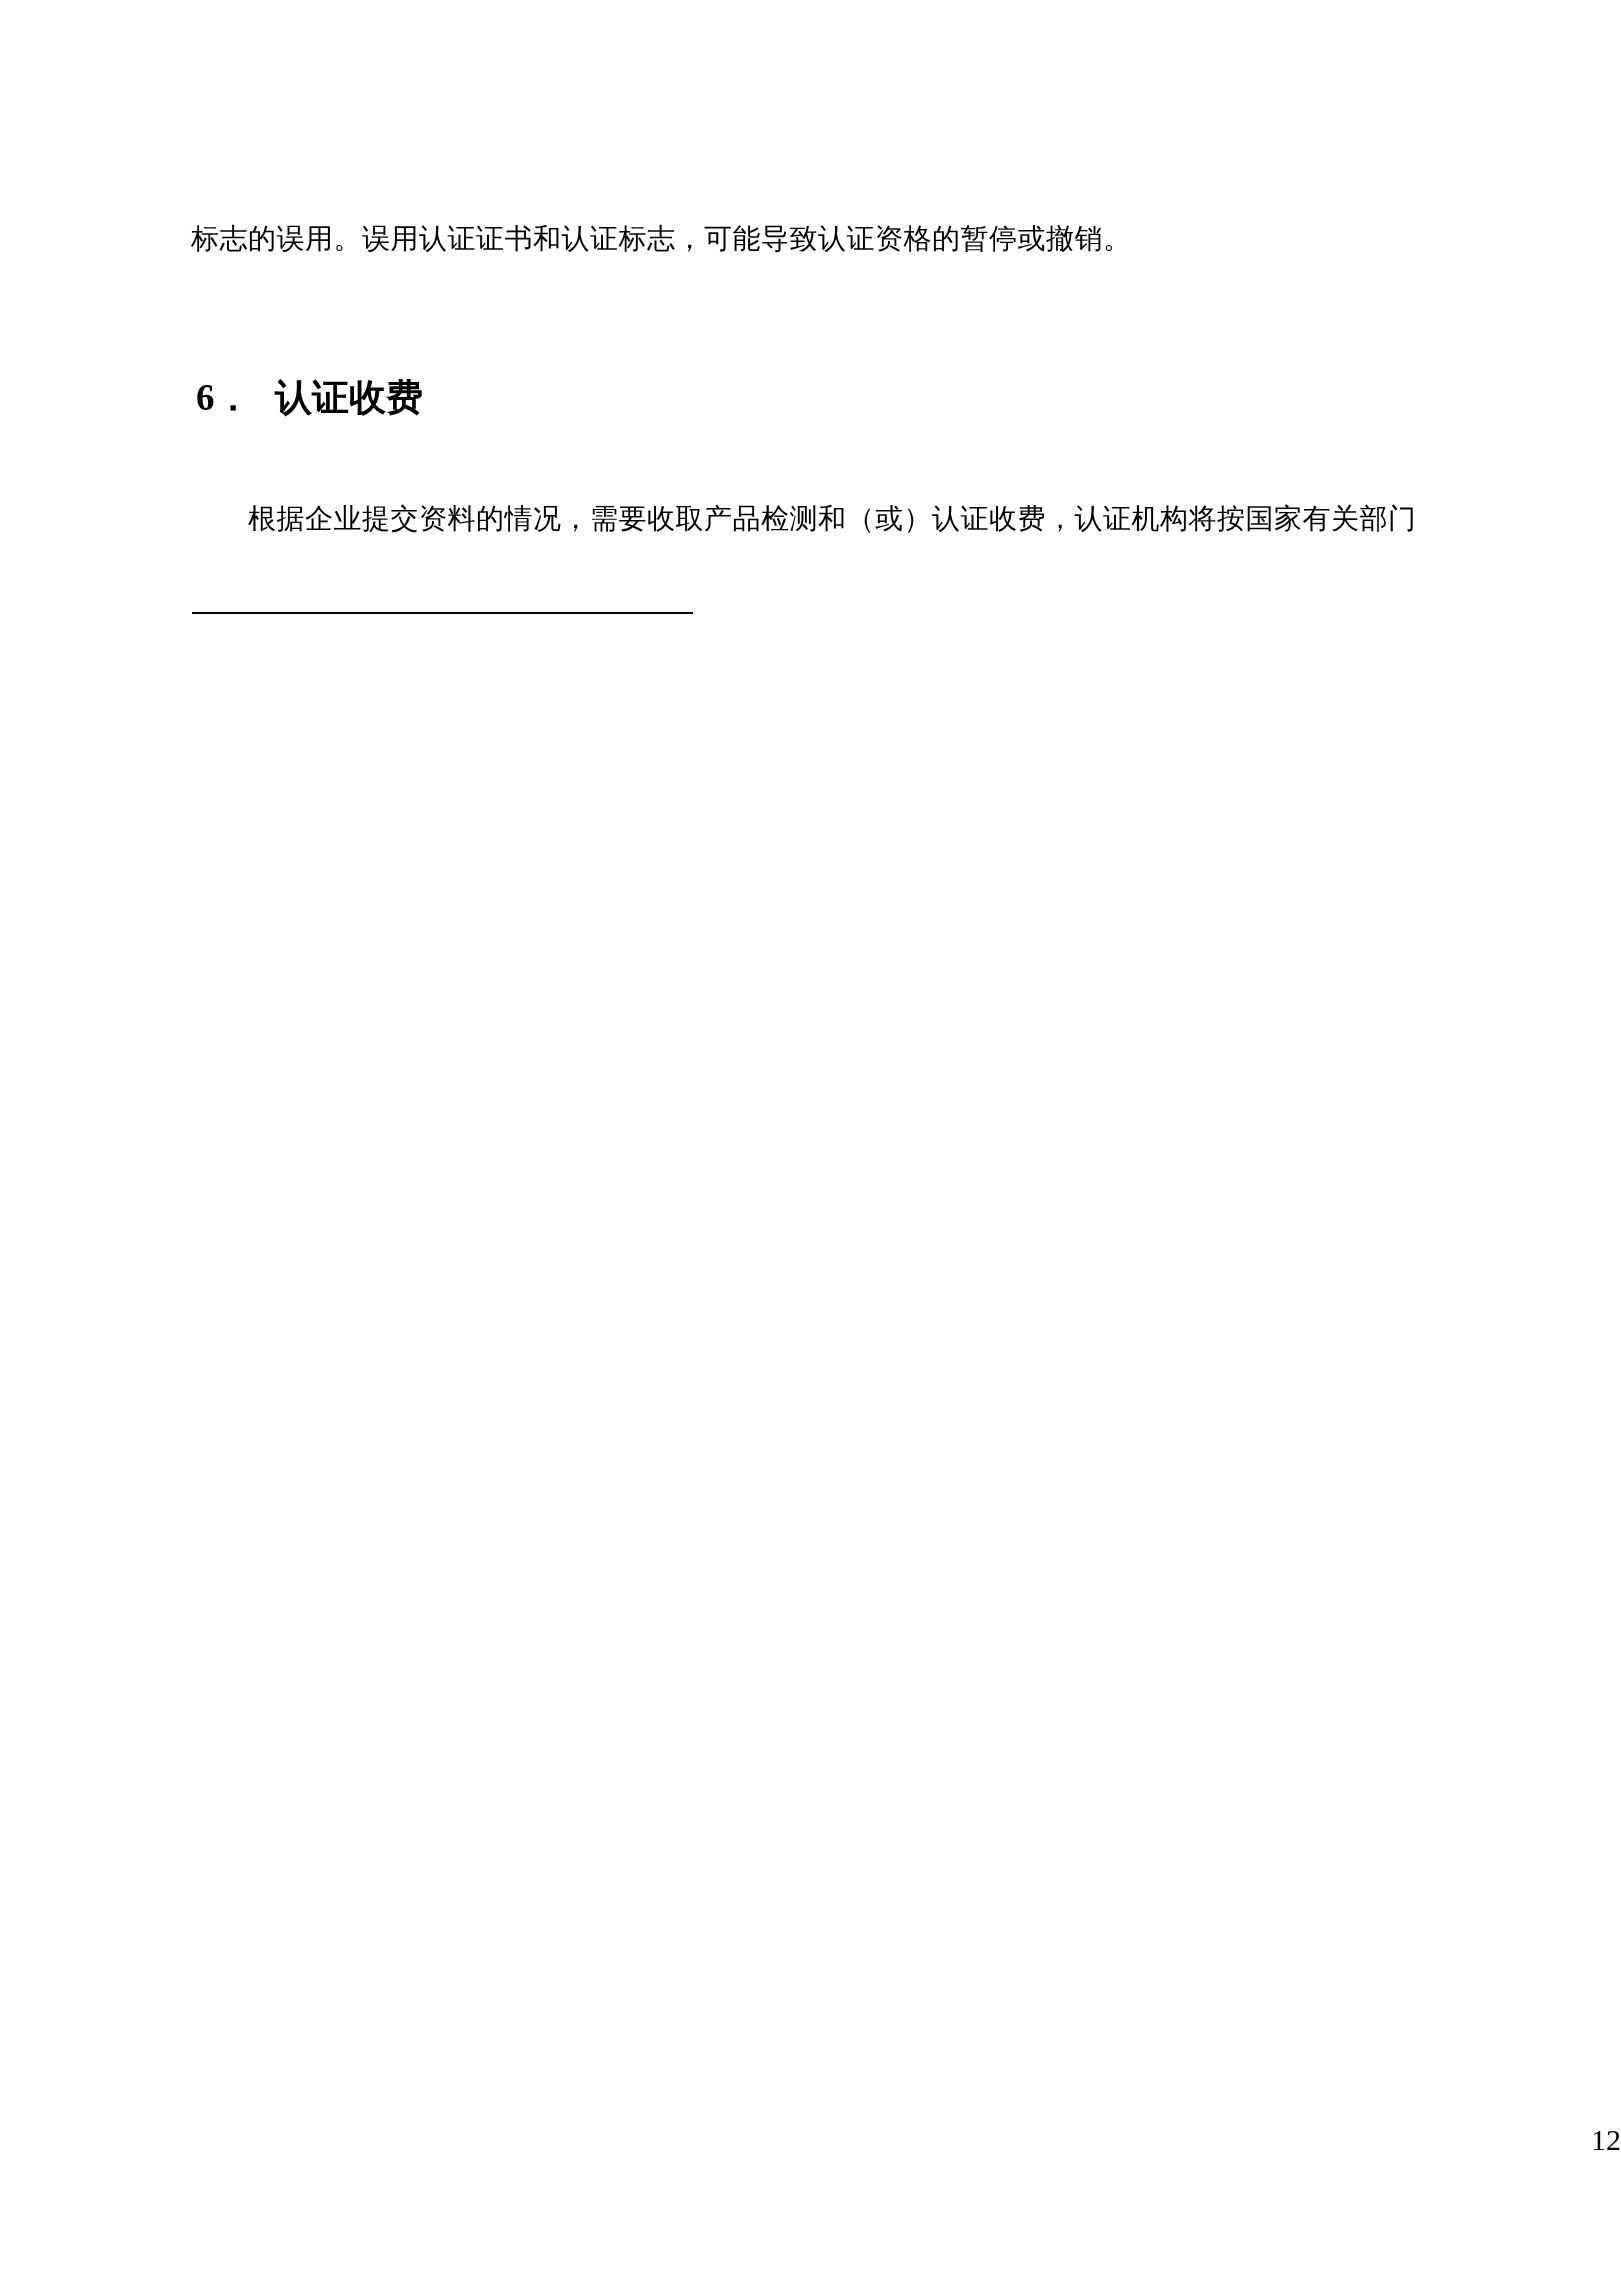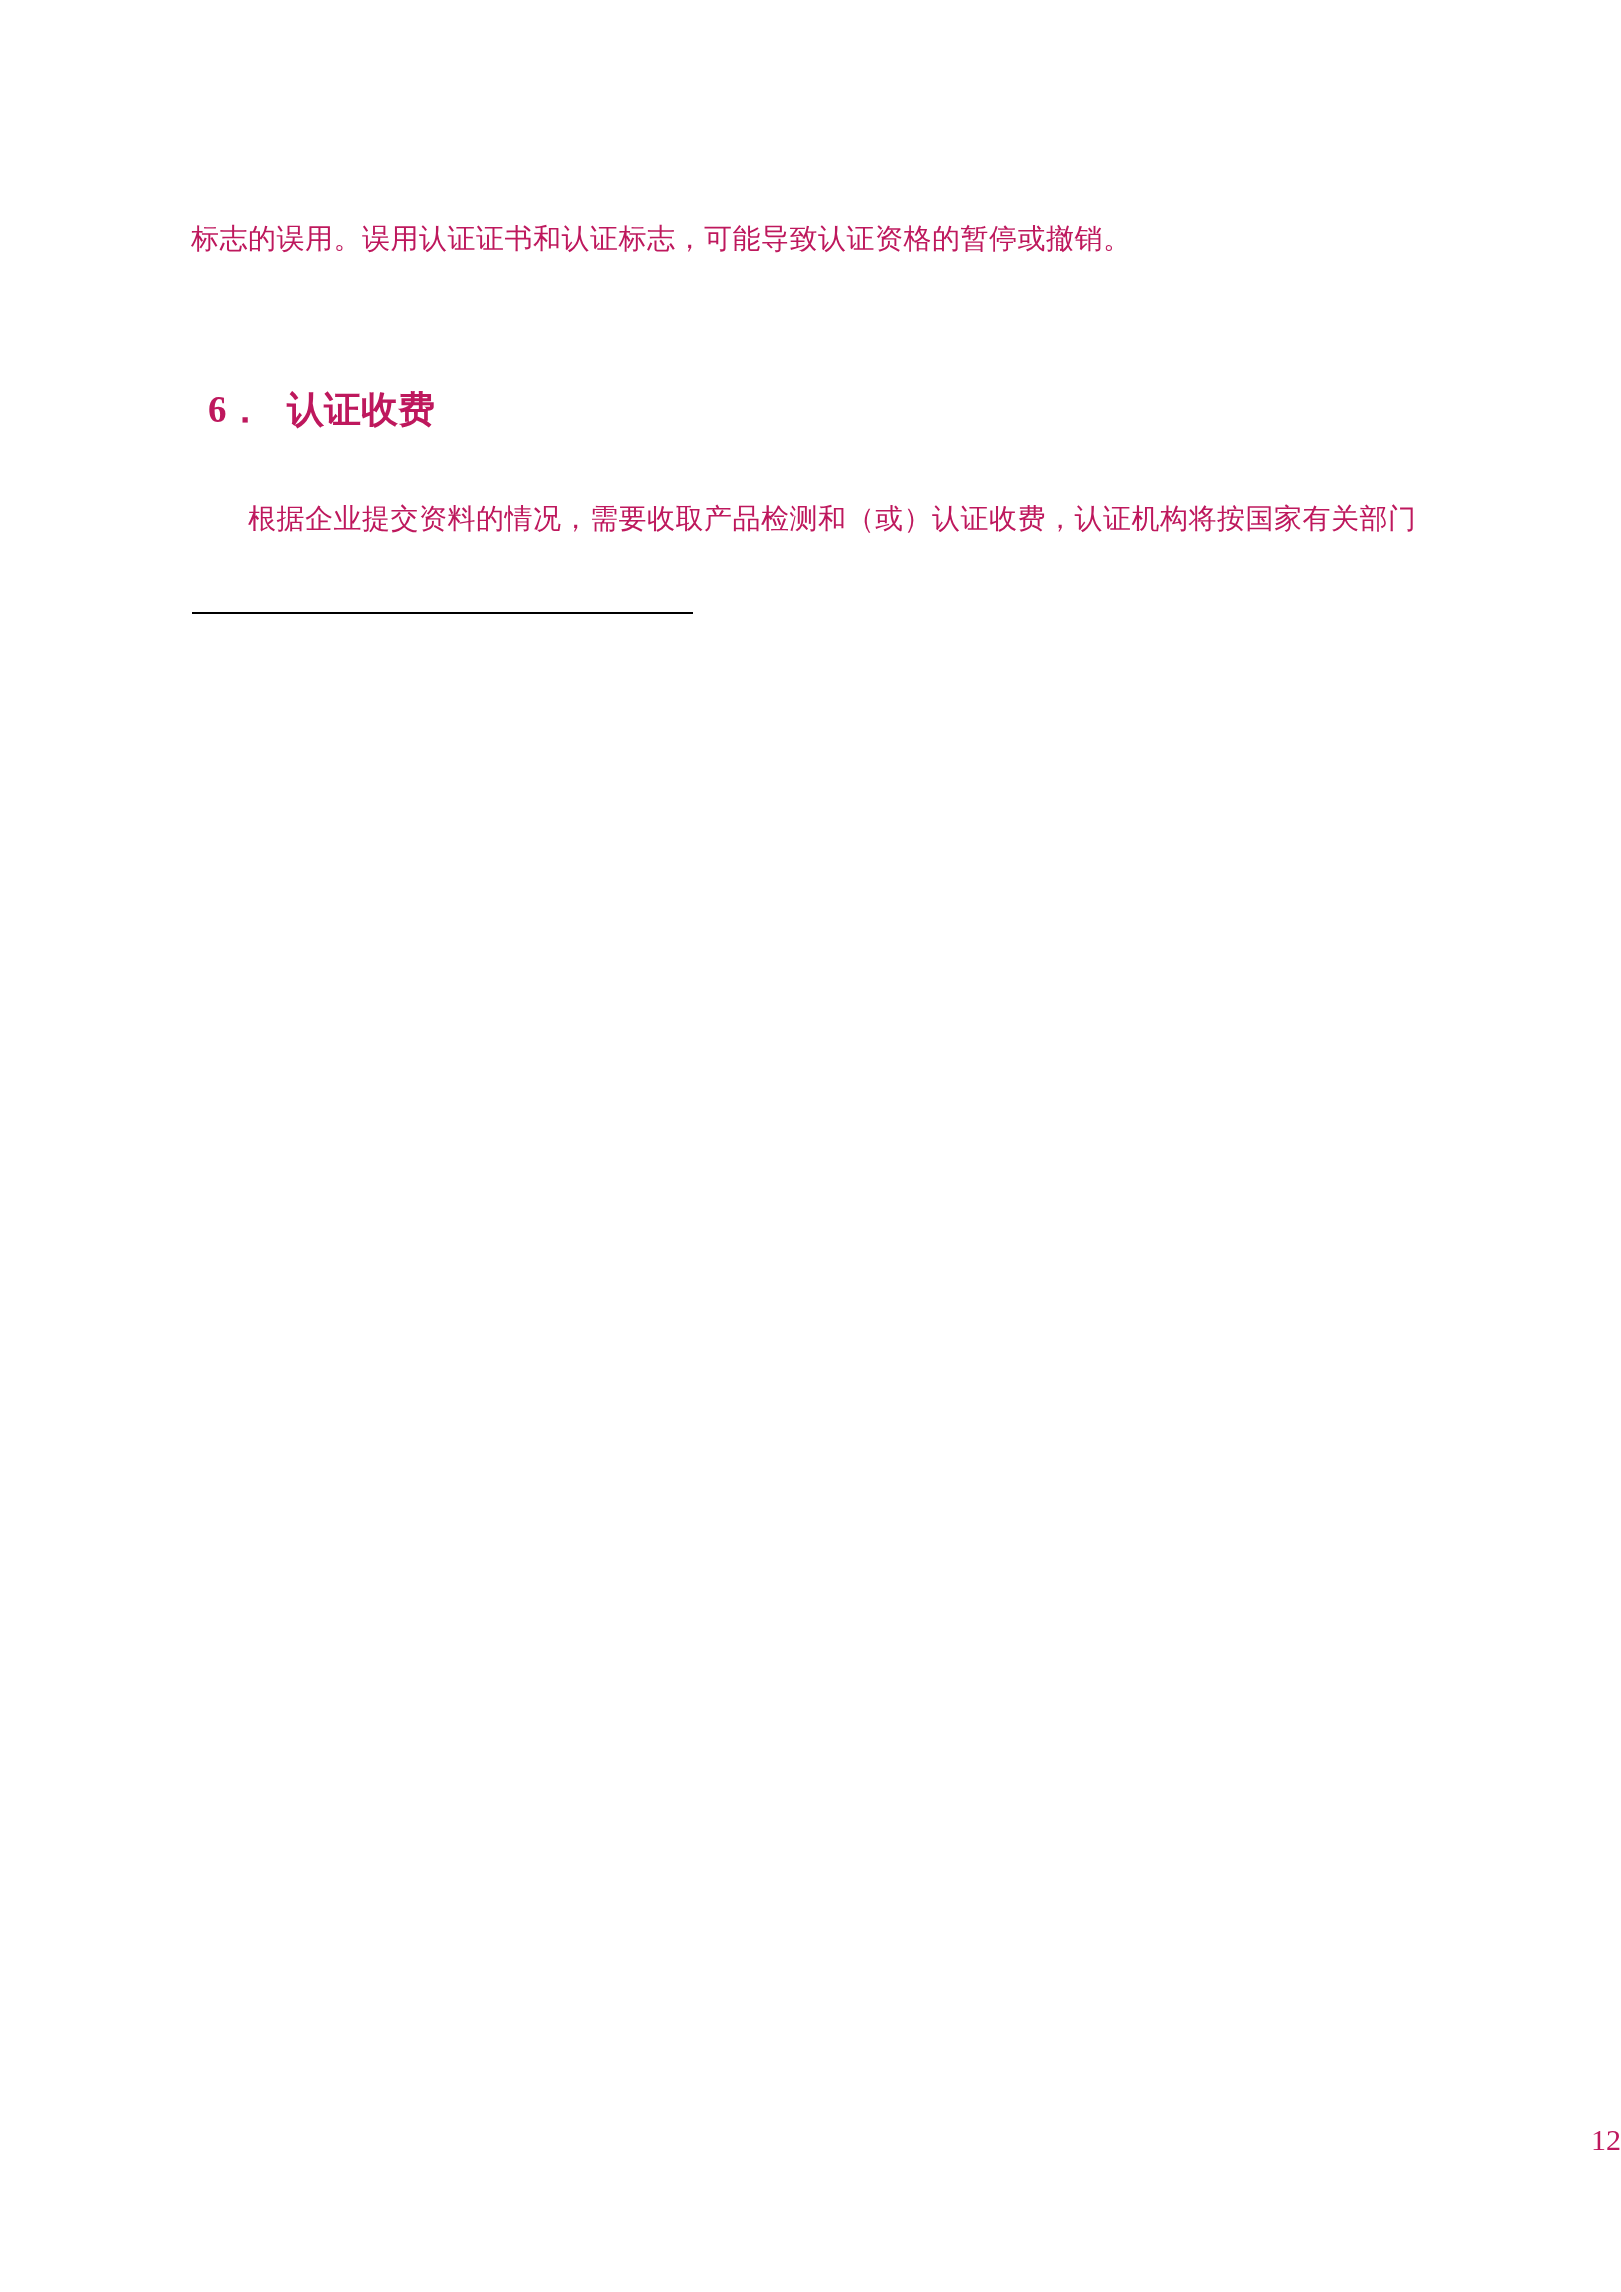--- a/index.html
+++ b/index.html
@@ -7,40 +7,40 @@
     padding: 0;
     background: #9b9b9b;
   }
   .page {
     position: relative;
     width: 1621px;
     height: 2293px;
     margin: 0 auto;
     background: #ffffff;
     font-family: "Liberation Serif", "DejaVu Serif", serif;
-    color: #be185d;
+    color: #000000;
     overflow: hidden;
   }
   .line {
     position: absolute;
     left: 191px;
     width: 1237px;
     margin: 0;
     font-size: 28px;
     line-height: 41px;
     letter-spacing: 0.5px;
     white-space: nowrap;
   }
   .intro-1 { top: 218px; }
   .intro-2 { top: 259px; text-indent: 57px; }
   .heading {
     position: absolute;
     left: 192px;
     top: 369px;
-    margin: 16px;
+    margin: 4px;
     font-size: 37px;
     font-weight: bold;
     line-height: 49px;
     white-space: nowrap;
   }
   .heading .section-number { margin-right: 23.5px; }
   .fee-1 { top: 498px; text-indent: 57px; }
   .fee-2 { top: 539px; }
   .footnote-separator {
     position: absolute;

